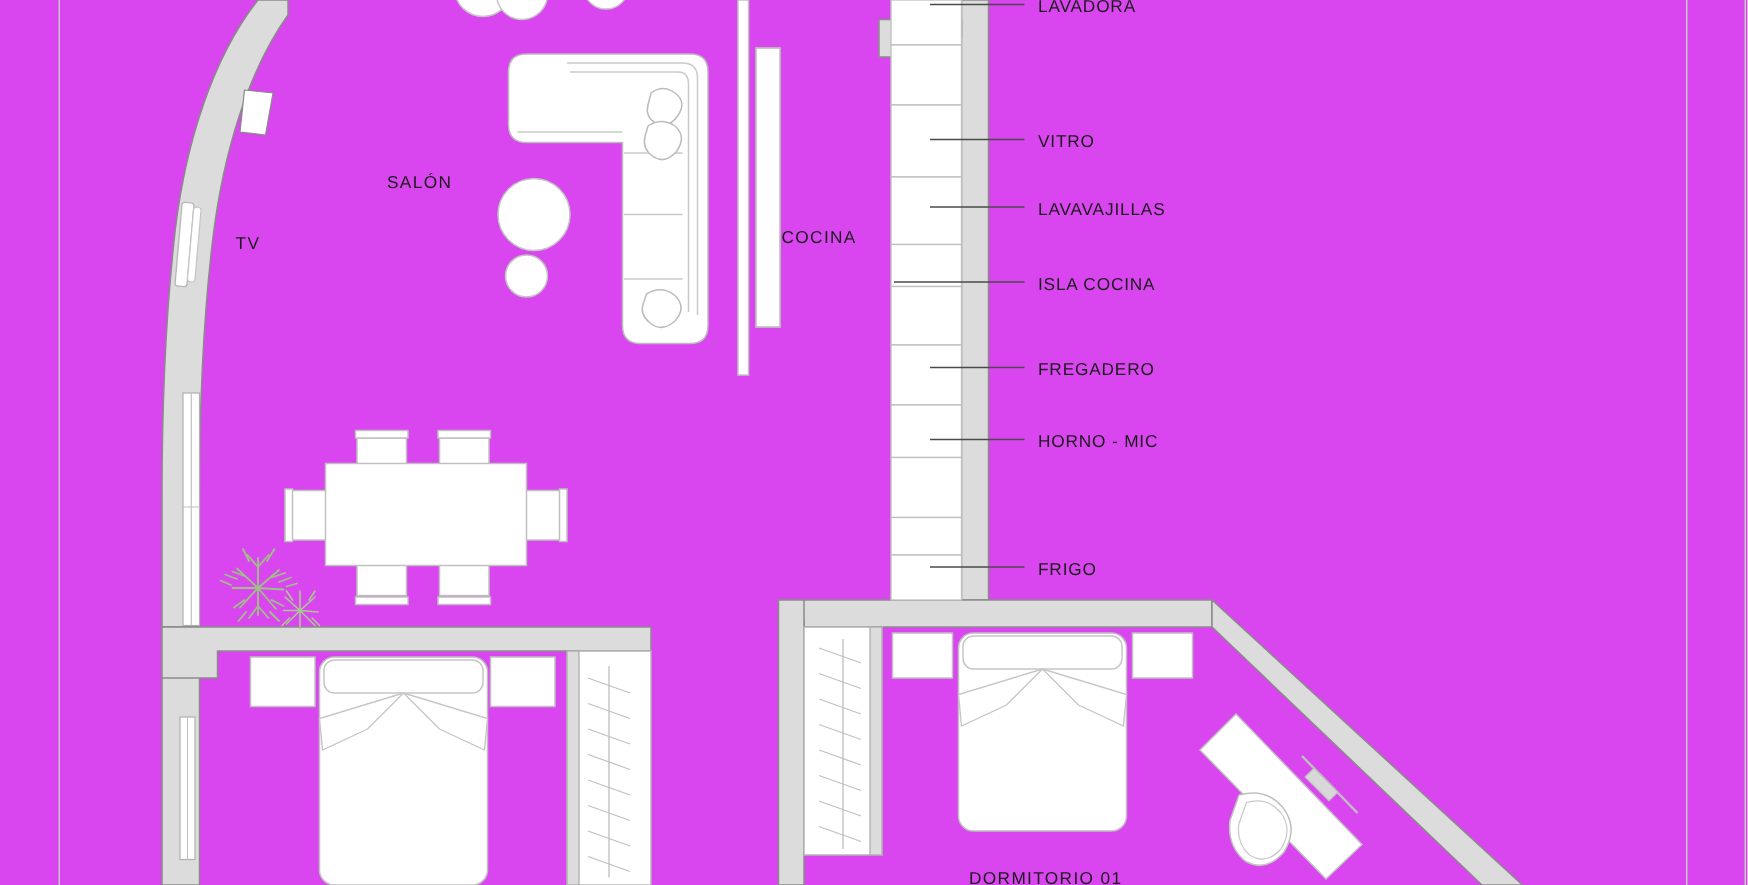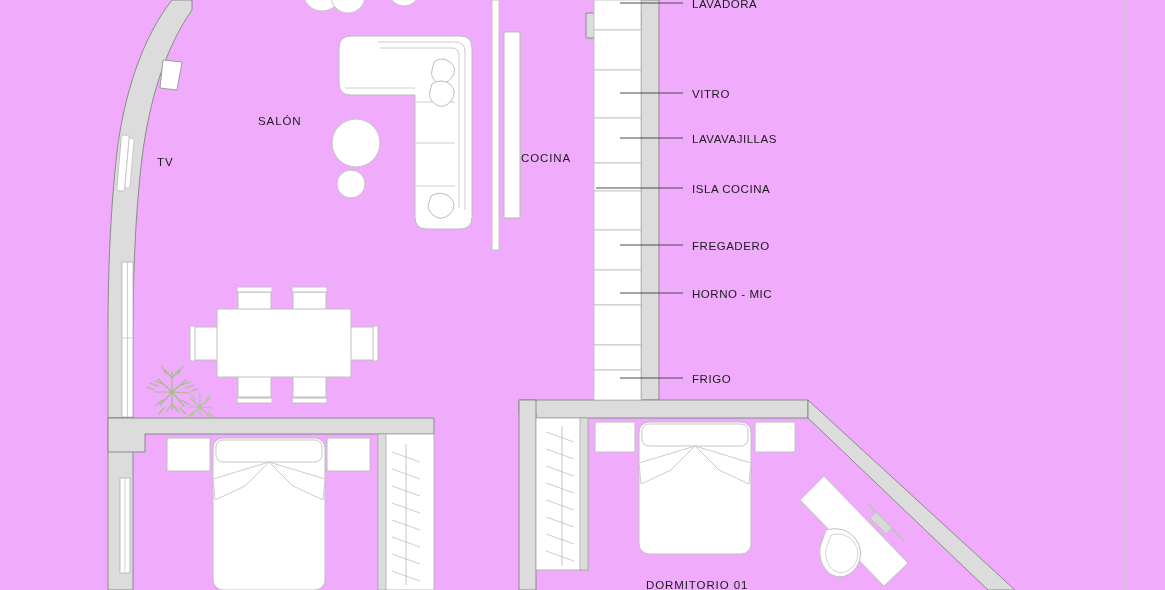--- a/index.html
+++ b/index.html
@@ -1,19 +1,19 @@
 <!DOCTYPE html>
 <html><head>
 <meta charset="utf-8">
 <title>Floor Plan</title>
 <style>
   html,body{margin:0;padding:0;background:#ffffff;}
   body{width:1165px;height:590px;overflow:hidden;
        font-family:"Liberation Sans",sans-serif;}
-  #plan{position:relative;width:1165px;height:590px;background:#f0abfc;}
+  #plan{position:relative;width:1165px;height:590px;background:#d946ef;}
   svg{display:block;}
   .lbl{font-family:"Liberation Sans",sans-serif;font-size:11.5px;
        fill:#1a1a1a;letter-spacing:.55px;}
   .lbl-room{font-size:11.5px;letter-spacing:.9px;}
 </style>
 </head>
 <body>
 
 <div id="plan">
 <svg width="1165" height="590" viewBox="0 0 1165 590">

